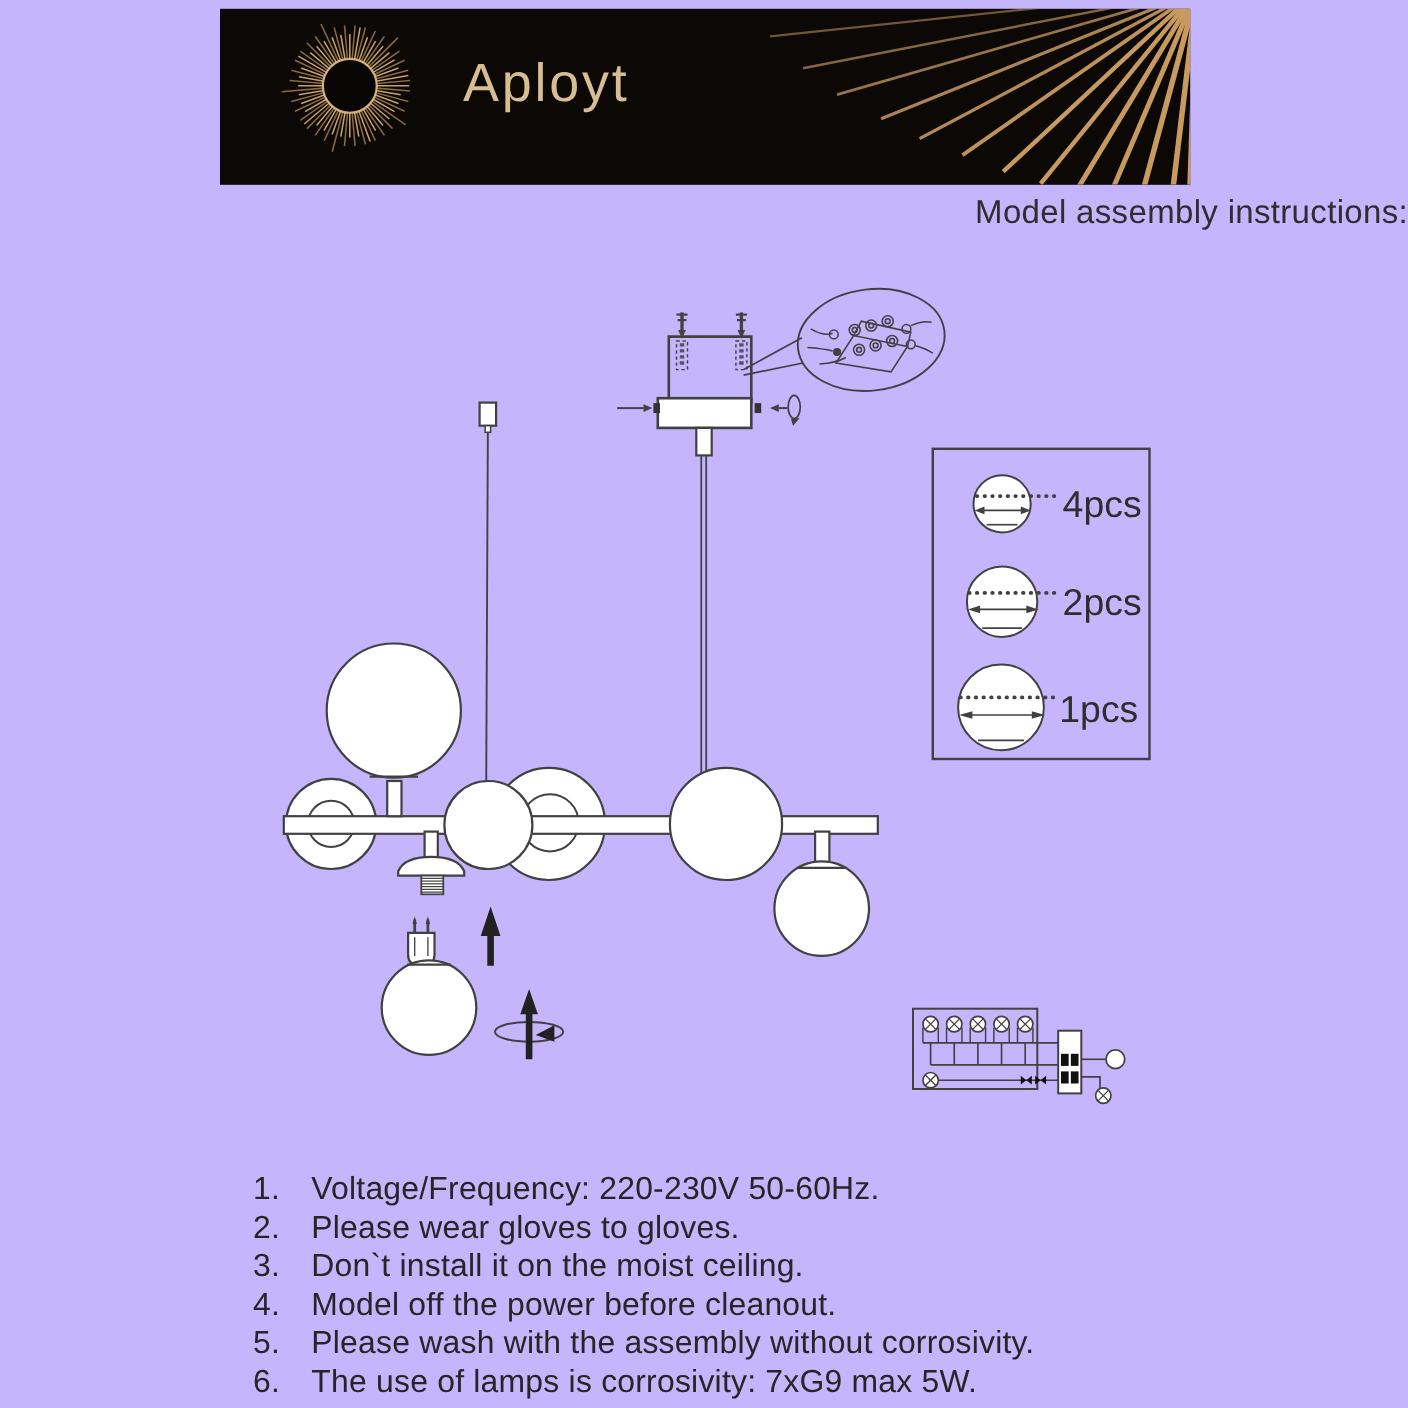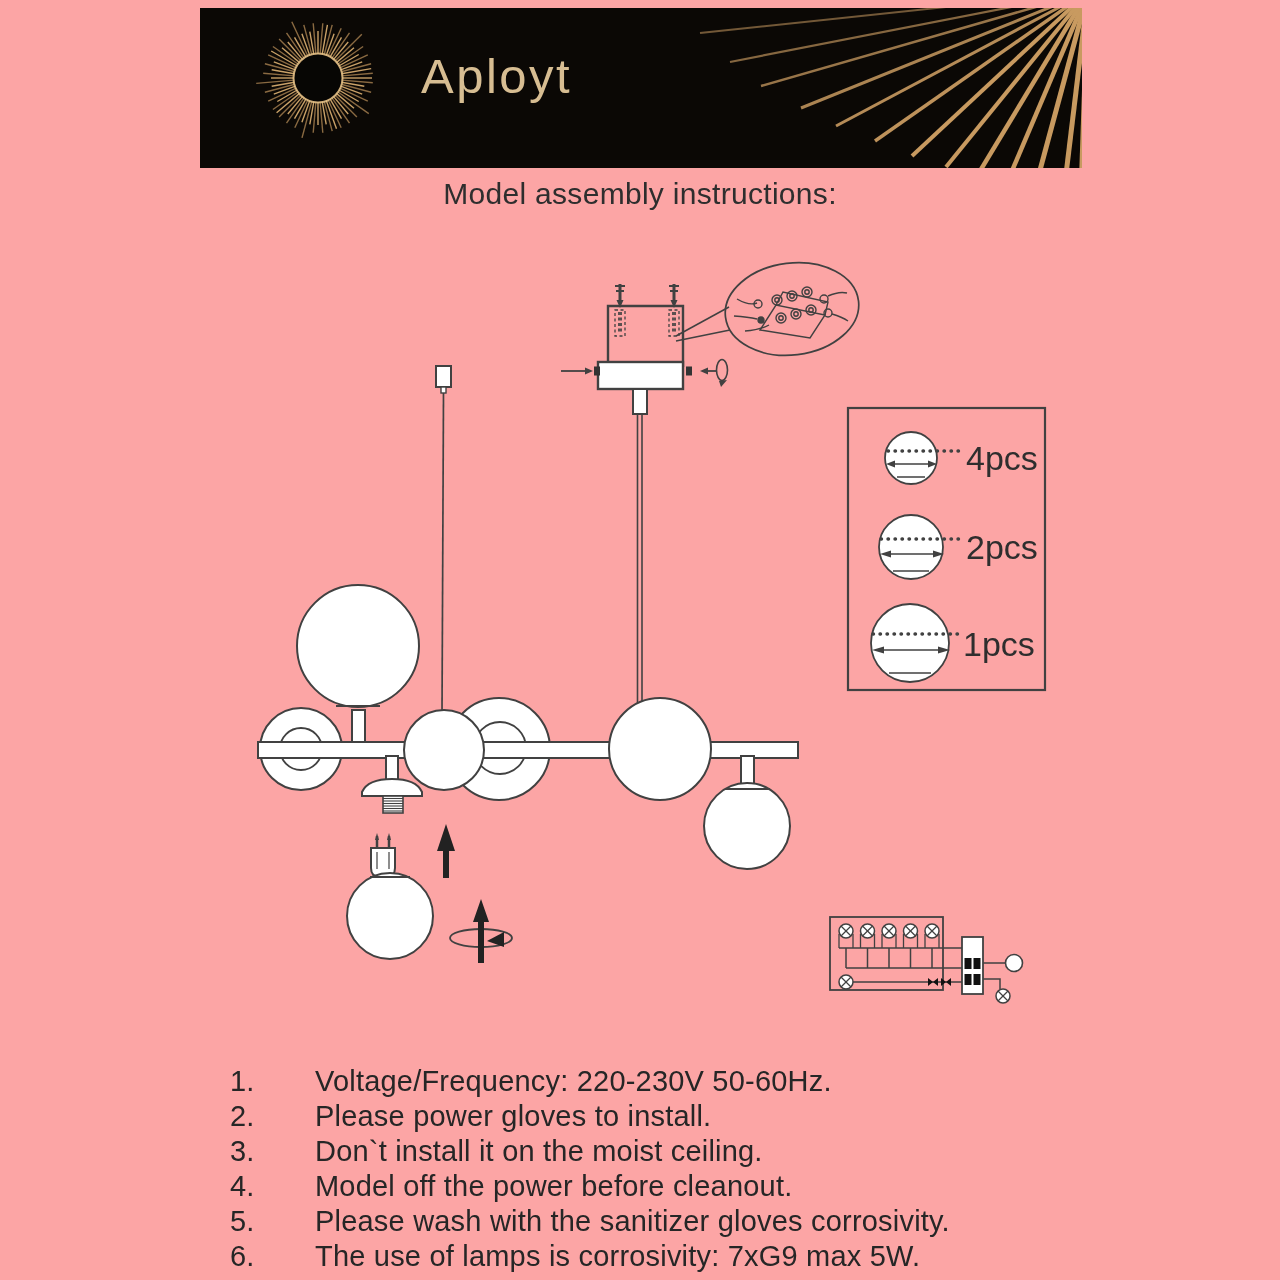--- a/index.html
+++ b/index.html
@@ -1,33 +1,33 @@
 <!DOCTYPE html>
 <html><head>
 <meta charset="utf-8">
 <style>
   html,body{margin:0;padding:0;background:#fff;}
-  .page{position:relative;width:1280px;height:1280px;background:#fca5a5;overflow:hidden;
+  .page{position:relative;width:1280px;height:1280px;background:#c4b5fd;overflow:hidden;
         font-family:"Liberation Sans",sans-serif;color:#2b2b2b;}
   
   .banner{position:absolute;left:200px;top:8px;width:882px;height:160px;background:#0b0805;overflow:hidden;}
   .banner svg{position:absolute;left:0;top:0;}
   .brand{position:absolute;left:221px;top:44px;font-size:49px;font-weight:400;letter-spacing:2.5px;
          color:#d7bd92;line-height:1;}
   
-  .titleblock{position:absolute;left:0;top:176px;width:1280px;text-align:center;
+  .titleblock{position:absolute;left:0;top:176px;width:1280px;text-align:right;
               font-size:30px;line-height:36px;color:#2e2e2e;font-weight:500;letter-spacing:.3px;}
   
   .diagram{position:absolute;left:0;top:0;width:1280px;height:1280px;}
   
   .instructions{position:absolute;left:230px;top:1064px;width:880px;font-size:29px;line-height:35px;
                 color:#262626;font-weight:500;letter-spacing:.2px;}
   .ins-row{display:flex;}
   .ins-row .num{width:53px;flex:0 0 53px;}
-  .ins-row .txt{flex:1;margin-left:32px;}
+  .ins-row .txt{flex:1;}
 </style>
 </head>
 <body>
 
 <div class="page">
 
   <div class="banner">
     <svg width="882" height="160" viewBox="0 0 882 160">
 
       <g id="sunburst">
@@ -386,33 +386,33 @@
     </g>
   </svg>
 
   <div class="instructions">
     <div class="ins-row">
       <span class="num">1.</span>
       <span class="txt">Voltage/Frequency: 220-230V 50-60Hz.</span>
     </div>
     <div class="ins-row">
       <span class="num">2.</span>
-      <span class="txt">Please power gloves to install.</span>
+      <span class="txt">Please wear gloves to gloves.</span>
     </div>
     <div class="ins-row">
       <span class="num">3.</span>
       <span class="txt">Don`t install it on the moist ceiling.</span>
     </div>
     <div class="ins-row">
       <span class="num">4.</span>
       <span class="txt">Model off the power before cleanout.</span>
     </div>
     <div class="ins-row">
       <span class="num">5.</span>
-      <span class="txt">Please wash with the sanitizer gloves corrosivity.</span>
+      <span class="txt">Please wash with the assembly without corrosivity.</span>
     </div>
     <div class="ins-row">
       <span class="num">6.</span>
       <span class="txt">The use of lamps is corrosivity: 7xG9 max 5W.</span>
     </div>
   </div>
 
 </div>
 
 </body></html>

